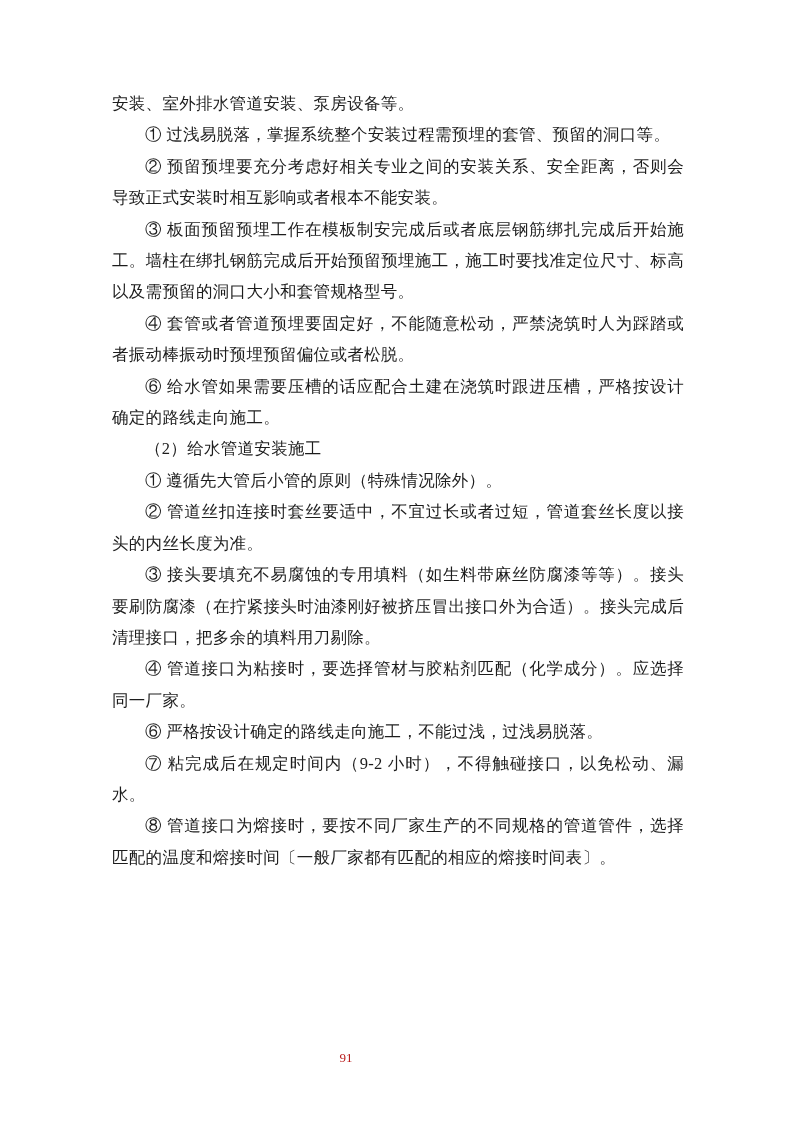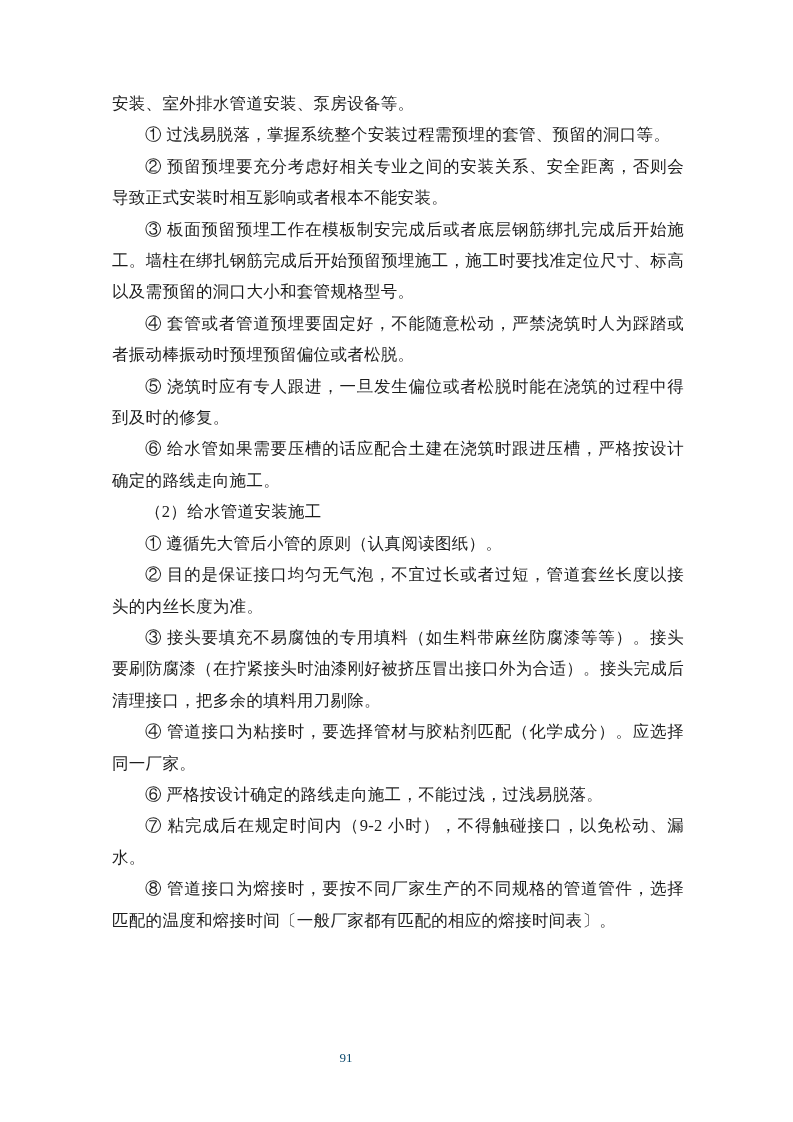--- a/index.html
+++ b/index.html
@@ -37,39 +37,38 @@
   }
   .page-footer {
     position: absolute;
     left: 0;
     right: 0;
     top: 1048px;
     text-align: center;
   }
   .page-number {
     font-size: 13px;
-    color: #0c4a6e;
+    color: #b91c1c;
     font-family: "Liberation Serif", "DejaVu Serif", serif;
   }
 </style>
 </head>
 <body>
 
 <div class="page">
   <div class="doc-content" id="doc-content">
       <p class="para no-indent">安装、室外排水管道安装、泵房设备等。</p>
       <p class="para">① 过浅易脱落，掌握系统整个安装过程需预埋的套管、预留的洞口等。</p>
       <p class="para">② 预留预埋要充分考虑好相关专业之间的安装关系、安全距离，否则会导致正式安装时相互影响或者根本不能安装。</p>
       <p class="para">③ 板面预留预埋工作在模板制安完成后或者底层钢筋绑扎完成后开始施工。墙柱在绑扎钢筋完成后开始预留预埋施工，施工时要找准定位尺寸、标高以及需预留的洞口大小和套管规格型号。</p>
       <p class="para">④ 套管或者管道预埋要固定好，不能随意松动，严禁浇筑时人为踩踏或者振动棒振动时预埋预留偏位或者松脱。</p>
-      <p class="para">⑤ 浇筑时应有专人跟进，一旦发生偏位或者松脱时能在浇筑的过程中得到及时的修复。</p>
       <p class="para">⑥ 给水管如果需要压槽的话应配合土建在浇筑时跟进压槽，严格按设计确定的路线走向施工。</p>
       <p class="para">（2）给水管道安装施工</p>
-      <p class="para">① 遵循先大管后小管的原则（认真阅读图纸）。</p>
-      <p class="para">② 目的是保证接口均匀无气泡，不宜过长或者过短，管道套丝长度以接头的内丝长度为准。</p>
+      <p class="para">① 遵循先大管后小管的原则（特殊情况除外）。</p>
+      <p class="para">② 管道丝扣连接时套丝要适中，不宜过长或者过短，管道套丝长度以接头的内丝长度为准。</p>
       <p class="para">③ 接头要填充不易腐蚀的专用填料（如生料带麻丝防腐漆等等）。接头要刷防腐漆（在拧紧接头时油漆刚好被挤压冒出接口外为合适）。接头完成后清理接口，把多余的填料用刀剔除。</p>
       <p class="para">④ 管道接口为粘接时，要选择管材与胶粘剂匹配（化学成分）。应选择同一厂家。</p>
       <p class="para">⑥ 严格按设计确定的路线走向施工，不能过浅，过浅易脱落。</p>
       <p class="para">⑦ 粘完成后在规定时间内（9-2 小时），不得触碰接口，以免松动、漏水。</p>
       <p class="para">⑧ 管道接口为熔接时，要按不同厂家生产的不同规格的管道管件，选择匹配的温度和熔接时间〔一般厂家都有匹配的相应的熔接时间表〕。</p>
     </div>
   <div class="page-footer">
     <span class="page-number">91</span>
   </div>
 </div>

